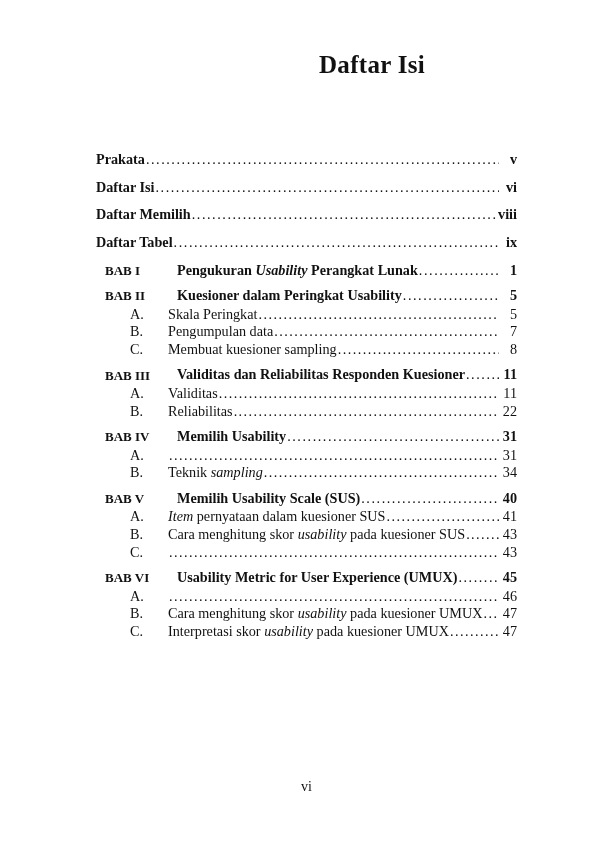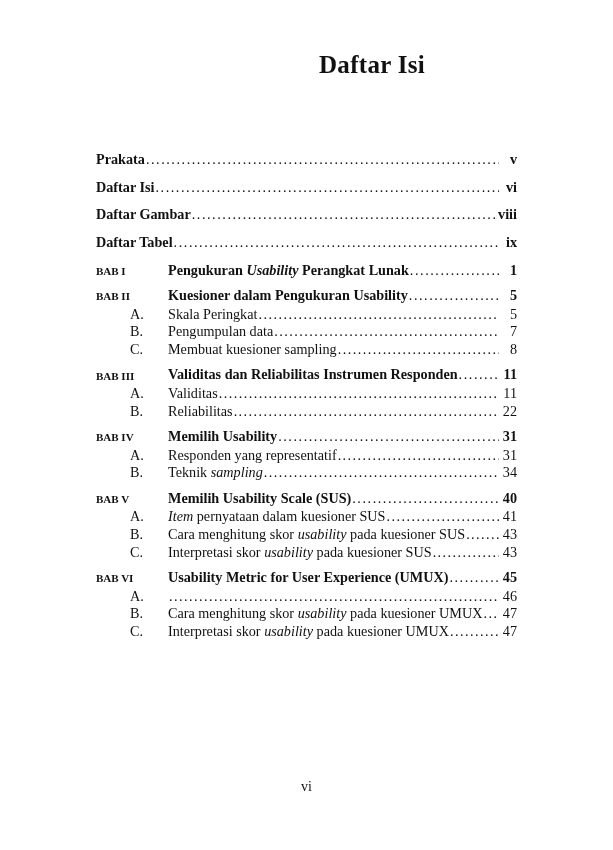--- a/index.html
+++ b/index.html
@@ -55,22 +55,23 @@
   .toc-row.chapter     { margin-bottom: 4.5px; }
   .toc-row.section     { margin-bottom: 3.5px; }
   .toc-row.chapter.gap { margin-top: 11px; align-items: flex-end; }
   .toc-row.front.first { margin-top: 0; }
 
   
   .bab-label {
     flex: 0 0 auto;
     width: 72px;
     font-weight: bold;
-    font-size: 11px;
-    white-space: nowrap;
+    font-size: 13px;
+    white-space: nowrap;
+    margin-left: 9px;
   }
 
   
   .sec-letter {
     flex: 0 0 auto;
     width: 38px;
     margin-left: 34px;
     font-size: 14.2px;
     text-align: left;
     white-space: nowrap;
@@ -137,38 +138,38 @@
         <span class="entry-text">Prakata</span>
         <span class="leader"></span>
         <span class="page-num">v</span>
       </div>
       <div class="toc-row front">
         <span class="entry-text">Daftar Isi</span>
         <span class="leader"></span>
         <span class="page-num">vi</span>
       </div>
       <div class="toc-row front">
-        <span class="entry-text">Daftar Gambar</span>
+        <span class="entry-text">Daftar Memilih</span>
         <span class="leader"></span>
         <span class="page-num">viii</span>
       </div>
       <div class="toc-row front">
         <span class="entry-text">Daftar Tabel</span>
         <span class="leader"></span>
         <span class="page-num">ix</span>
       </div>
       <div class="toc-row chapter">
         <span class="bab-label">BAB I</span>
         <span class="entry-text"><span>Pengukuran </span><span class="it">Usability</span><span> Perangkat Lunak</span></span>
         <span class="leader"></span>
         <span class="page-num">1</span>
       </div>
       <div class="toc-row chapter gap">
         <span class="bab-label">BAB II</span>
-        <span class="entry-text"><span>Kuesioner dalam Pengukuran Usability</span></span>
+        <span class="entry-text"><span>Kuesioner dalam Peringkat Usability</span></span>
         <span class="leader"></span>
         <span class="page-num">5</span>
       </div>
       <div class="toc-row section">
         <span class="sec-letter">A.</span>
         <span class="entry-text"><span>Skala Peringkat</span></span>
         <span class="leader"></span>
         <span class="page-num">5</span>
       </div>
       <div class="toc-row section">
@@ -178,21 +179,21 @@
         <span class="page-num">7</span>
       </div>
       <div class="toc-row section">
         <span class="sec-letter">C.</span>
         <span class="entry-text"><span>Membuat kuesioner sampling</span></span>
         <span class="leader"></span>
         <span class="page-num">8</span>
       </div>
       <div class="toc-row chapter gap">
         <span class="bab-label">BAB III</span>
-        <span class="entry-text"><span>Validitas dan Reliabilitas Instrumen Responden</span></span>
+        <span class="entry-text"><span>Validitas dan Reliabilitas Responden Kuesioner</span></span>
         <span class="leader"></span>
         <span class="page-num">11</span>
       </div>
       <div class="toc-row section">
         <span class="sec-letter">A.</span>
         <span class="entry-text"><span>Validitas</span></span>
         <span class="leader"></span>
         <span class="page-num">11</span>
       </div>
       <div class="toc-row section">
@@ -202,21 +203,20 @@
         <span class="page-num">22</span>
       </div>
       <div class="toc-row chapter gap">
         <span class="bab-label">BAB IV</span>
         <span class="entry-text"><span>Memilih Usability</span></span>
         <span class="leader"></span>
         <span class="page-num">31</span>
       </div>
       <div class="toc-row section">
         <span class="sec-letter">A.</span>
-        <span class="entry-text"><span>Responden yang representatif</span></span>
         <span class="leader"></span>
         <span class="page-num">31</span>
       </div>
       <div class="toc-row section">
         <span class="sec-letter">B.</span>
         <span class="entry-text"><span>Teknik </span><span class="it">sampling</span></span>
         <span class="leader"></span>
         <span class="page-num">34</span>
       </div>
       <div class="toc-row chapter gap">
@@ -232,21 +232,20 @@
         <span class="page-num">41</span>
       </div>
       <div class="toc-row section">
         <span class="sec-letter">B.</span>
         <span class="entry-text"><span>Cara menghitung skor </span><span class="it">usability</span><span> pada kuesioner SUS</span></span>
         <span class="leader"></span>
         <span class="page-num">43</span>
       </div>
       <div class="toc-row section">
         <span class="sec-letter">C.</span>
-        <span class="entry-text"><span>Interpretasi skor </span><span class="it">usability</span><span> pada kuesioner SUS</span></span>
         <span class="leader"></span>
         <span class="page-num">43</span>
       </div>
       <div class="toc-row chapter gap">
         <span class="bab-label">BAB VI</span>
         <span class="entry-text"><span>Usability Metric for User Experience (UMUX)</span></span>
         <span class="leader"></span>
         <span class="page-num">45</span>
       </div>
       <div class="toc-row section">

